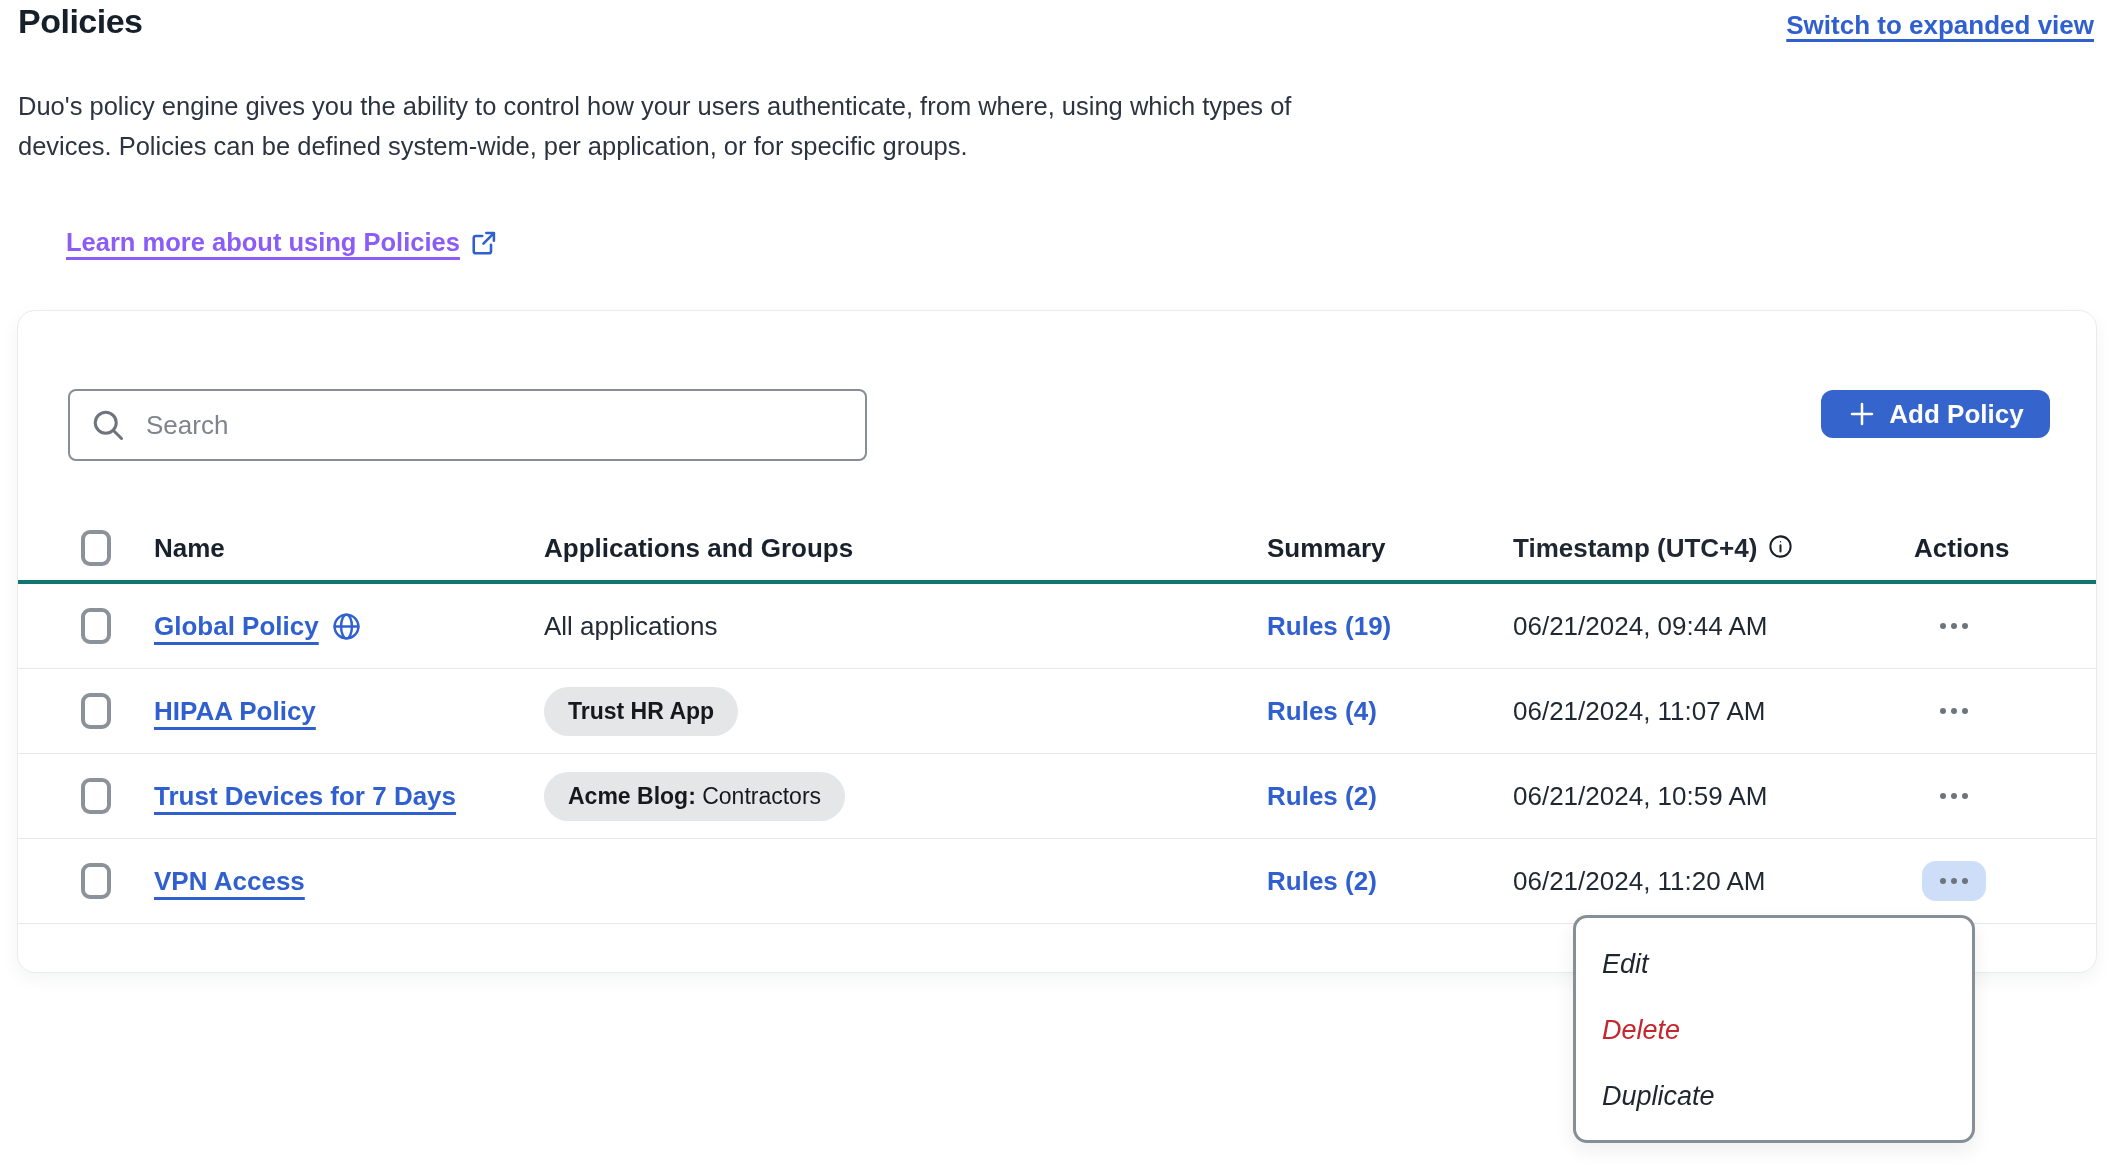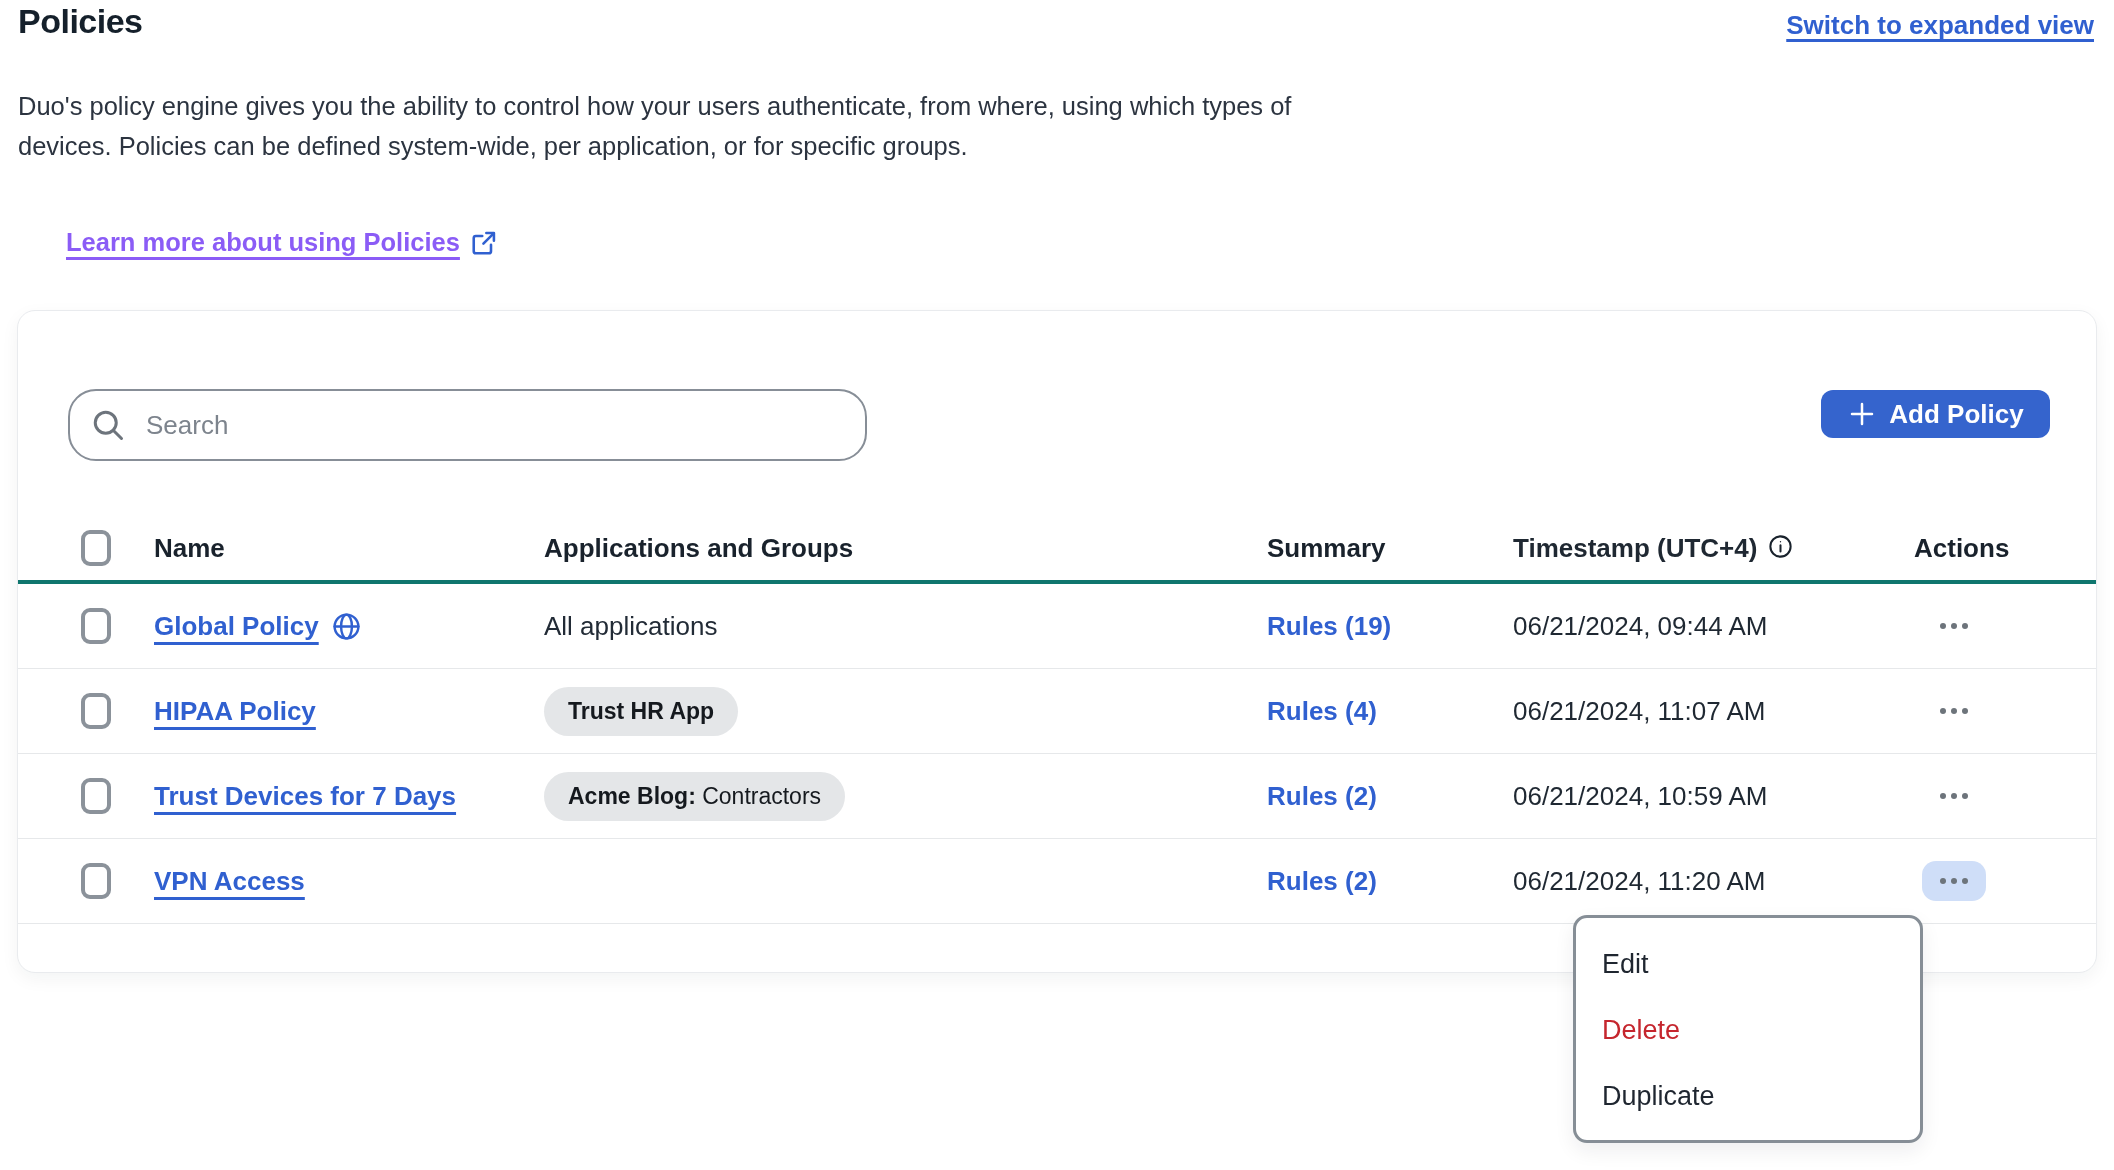--- a/index.html
+++ b/index.html
@@ -35,21 +35,21 @@
   
   .card{
     position:absolute;left:17px;top:310px;width:2080px;height:663px;
     background:#ffffff;border:1px solid #e9ebee;border-radius:18px;
     box-shadow:0 6px 18px rgba(25,34,44,0.05);
     box-sizing:border-box;
   }
   
   .search-box{
     position:absolute;left:50px;top:78px;width:799px;height:72px;
-    border:2px solid #878e97;border-radius:28px;background:#fff;
+    border:2px solid #878e97;border-radius:8px;background:#fff;
     display:flex;align-items:center;box-sizing:border-box;padding:0 20px;
   }
   .search-box svg{flex:0 0 auto;margin-right:18px;}
   .search-box input{
     border:none;outline:none;flex:1;font-size:26px;color:#222b36;
     font-family:inherit;background:transparent;
   }
   .search-box input::placeholder{color:#7d848d;}
   .add-policy{
     position:absolute;left:1803px;top:79px;width:229px;height:48px;
@@ -88,24 +88,25 @@
   .badge b{font-weight:700;}
   .dots-btn{
     border:none;background:transparent;border-radius:14px;
     width:64px;height:40px;margin-left:8px;
     display:flex;align-items:center;justify-content:center;gap:5px;cursor:pointer;
   }
   .dots-btn.active{background:#cfdef8;}
   .dots-btn i{width:6px;height:6px;border-radius:50%;background:#6d747b;display:block;}
   
   .ctx-menu{
-    position:absolute;left:1573px;top:915px;width:350px;height:228px;
+    position:absolute;left:1573px;top:915px;width:402px;height:228px;
     background:#fff;border:3px solid #868e96;border-radius:14px;
     box-sizing:border-box;padding:13px 0;z-index:10;
     box-shadow:0 8px 20px rgba(25,34,44,0.07);
+    font-style:italic;
   }
   .menu-item{
     height:66px;display:flex;align-items:center;padding-left:26px;
     font-size:27px;color:#1f2630;cursor:pointer;
   }
   .menu-item.danger{color:#c5262e;}
 </style>
 </head>
 <body>
 

